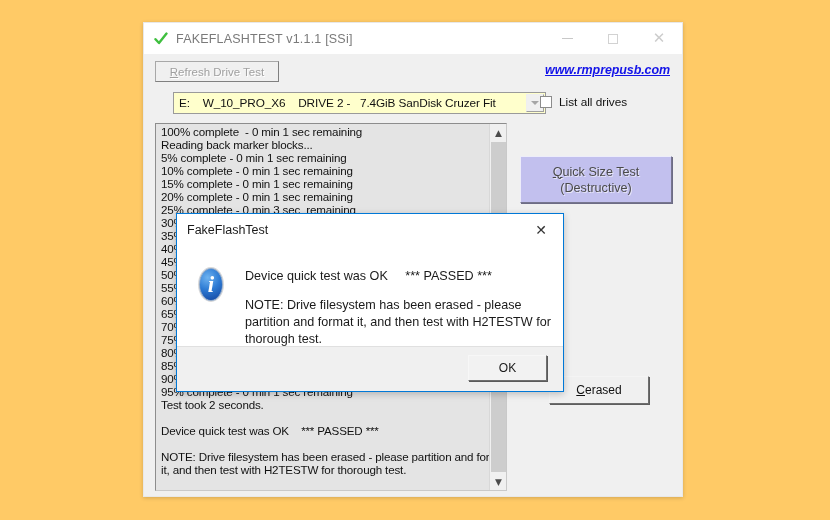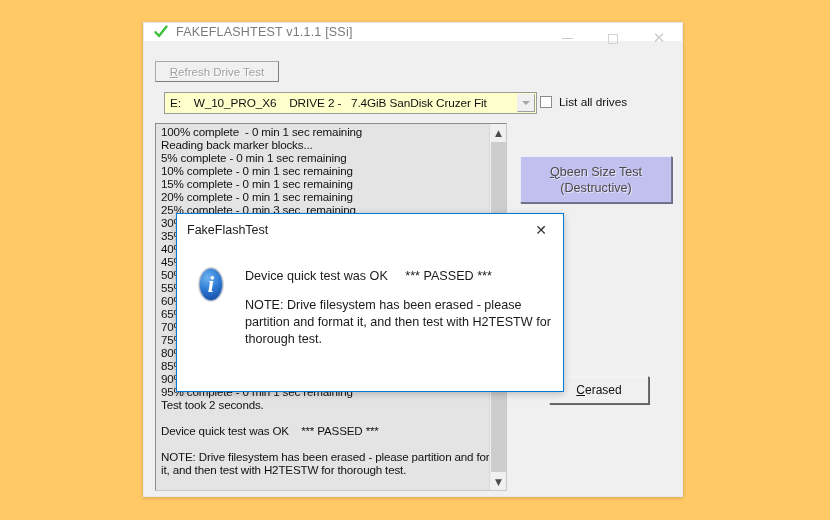--- a/index.html
+++ b/index.html
@@ -15,21 +15,21 @@
   #app-window {
     position: absolute;
     left: 143px; top: 22px;
     width: 540px; height: 475px;
     background: #F0F0F0;
     border: 1px solid #E8E8E8;
     box-shadow: 0 1px 4px rgba(0,0,0,0.18);
   }
   #titlebar {
     position: relative;
-    height: 18px;
+    height: 31px;
     background: #FFFFFF;
     display: flex; align-items: center;
   }
   #title-check {
     margin-left: 10px; margin-right: 8px;
     width: 14px; height: 14px;
     display: flex; align-items: center; justify-content: center;
   }
   #title-text {
     font-size: 12.5px;
@@ -77,21 +77,21 @@
     position: absolute; right: 12px; top: 9px;
     font-size: 12.5px;
     font-weight: bold; font-style: italic;
     color: #1313E8;
     text-decoration: underline;
     letter-spacing: -0.1px;
   }
 
   
   #drive-combo {
-    position: absolute; left: 20px; top: 38px;
+    position: absolute; left: 29px; top: 38px;
     width: 373px; height: 22px;
     background: #FFFFCC;
     border: 1px solid #9A9A9A;
     display: flex; align-items: center;
   }
   #drive-combo-text {
     font-size: 11.8px; color: #111;
     padding-left: 5px; white-space: pre;
     letter-spacing: -0.1px;
   }
@@ -288,35 +288,36 @@
     </span>
   </div>
 
   <div id="client">
 
     <div id="refresh-btn">
       <u>R</u>
         <span>efresh Drive Test</span>
     </div>
 
+    <a id="site-link" href="#">www.rmprepusb.com</a>
 
     <div id="drive-combo">
       <span id="drive-combo-text">E:    W_10_PRO_X6    DRIVE 2 -   7.4GiB SanDisk Cruzer Fit</span>
       <span id="drive-combo-arrow">
         <span class="tri-down"></span>
       </span>
     </div>
 
     <div id="listall-wrap">
       <span id="listall-box"></span>
       <span id="listall-label">List all drives</span>
     </div>
 
     <div id="quick-test-btn">
-      <span><u>Q</u><span>been Size Test</span></span>
+      <span><u>Q</u><span>uick Size Test</span></span>
       <span>(Destructive)</span>
     </div>
 
     <div id="cancel-btn">
       <u>C</u>
         <span>erased</span>
     </div>
 
     <div id="log-box">
       <div id="log-text">100% complete  - 0 min 1 sec remaining
@@ -365,13 +366,16 @@
   </div>
 
   <div id="dlg-body">
     <div id="dlg-icon">i</div>
     <div id="dlg-msgs">
       <div id="dlg-line1">Device quick test was OK     *** PASSED ***</div>
       <div id="dlg-line2">NOTE: Drive filesystem has been erased - please partition and format it, and then test with H2TESTW for thorough test.</div>
     </div>
   </div>
 
+  <div id="dlg-footer">
+    <div id="ok-btn">OK</div>
+  </div>
 </div>
 
 </body></html>

